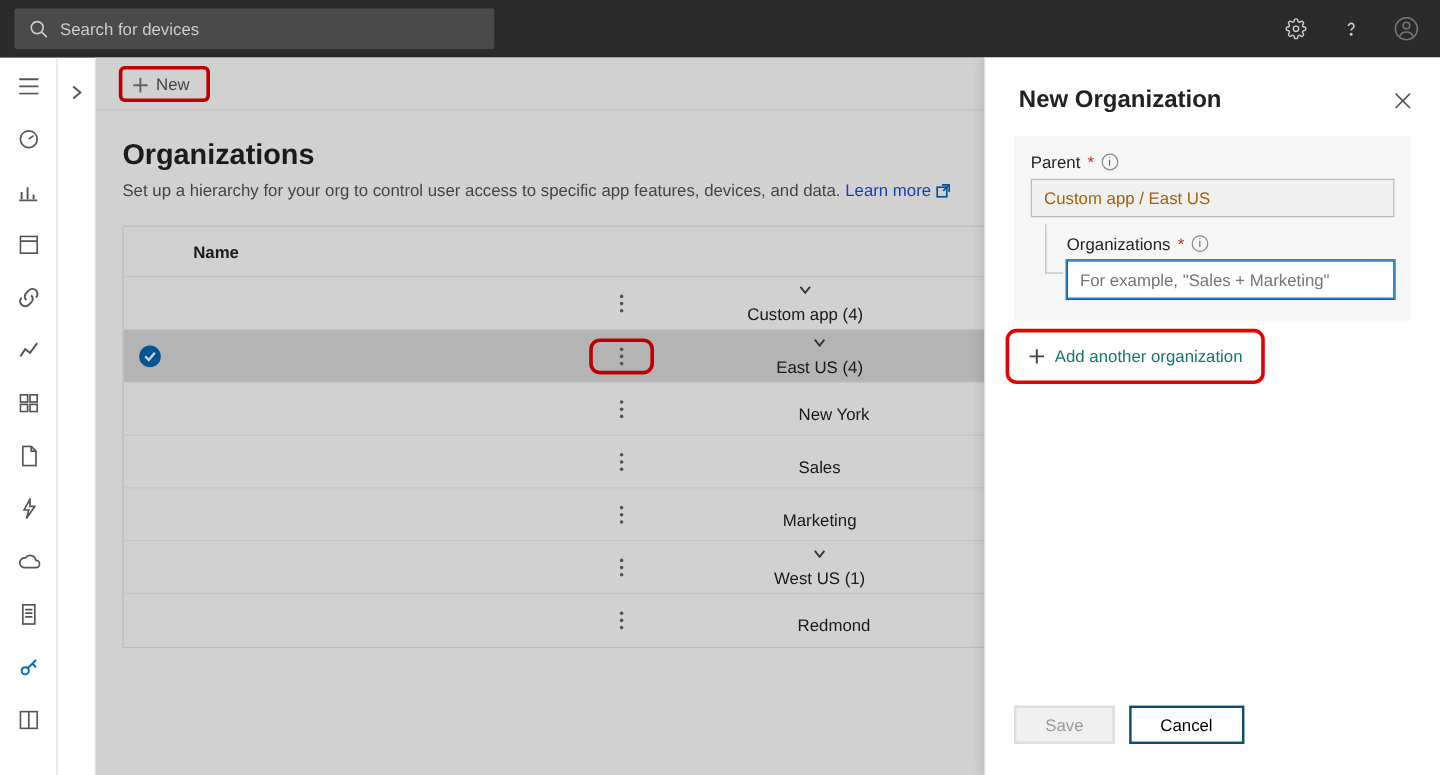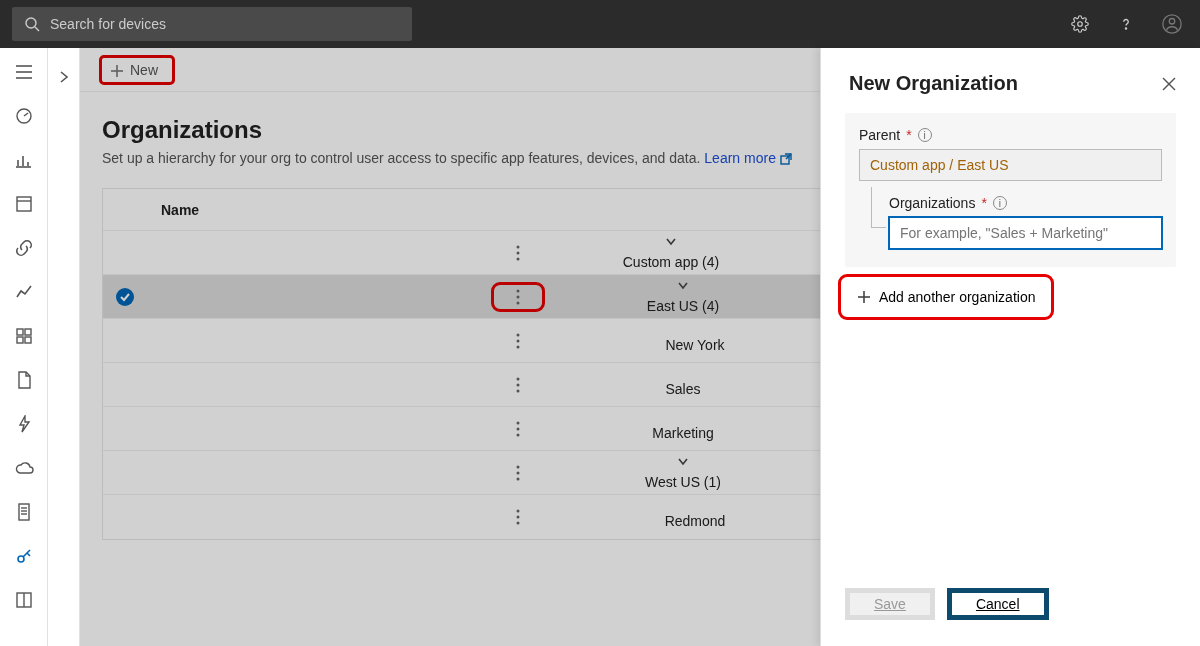--- a/index.html
+++ b/index.html
@@ -100,29 +100,28 @@
   }
   .txtinput[readonly]{ background:#f0f0f0; border-color:#bbb; color:#a16207;}
   .txtinput.focus { border:1px solid #0067b8; outline:1px solid #0067b8;}
   .subfield { margin: 14px 0 0 30px; position:relative; }
   .subfield::before {
     content:""; position:absolute; left:-18px; top:-8px; width:14px; height:40px;
     border-left:1px solid #bbb; border-bottom:1px solid #bbb;
   }
   .add-another {
     margin-top:14px; display:flex; align-items:center; gap:8px; padding:8px 12px;
-    font-size:14px; color:#000000; cursor:pointer; background:transparent; border:none;
+    font-size:14px; color:#0f766e; cursor:pointer; background:transparent; border:none;
   }
   .fly-foot {
     padding: 14px 24px 26px 24px; display:flex; gap:12px;
   }
   .btn {
-    height:32px; padding:0 24px; font-size:14px; border:5px solid #0c4a6e; background:#fff;
+    height:32px; padding:0 24px; font-size:14px; border:2px solid #0c4a6e; background:#fff;
     cursor:pointer;
-    text-decoration:underline;
   }
   .btn[disabled]{ background:#f0f0f0; color:#999; border-color:#ddd; cursor:default;}
 
   svg { display:block; }
 </style>
 </head>
 <body>
 
 <div class="topbar">
   <div class="search-wrap">

